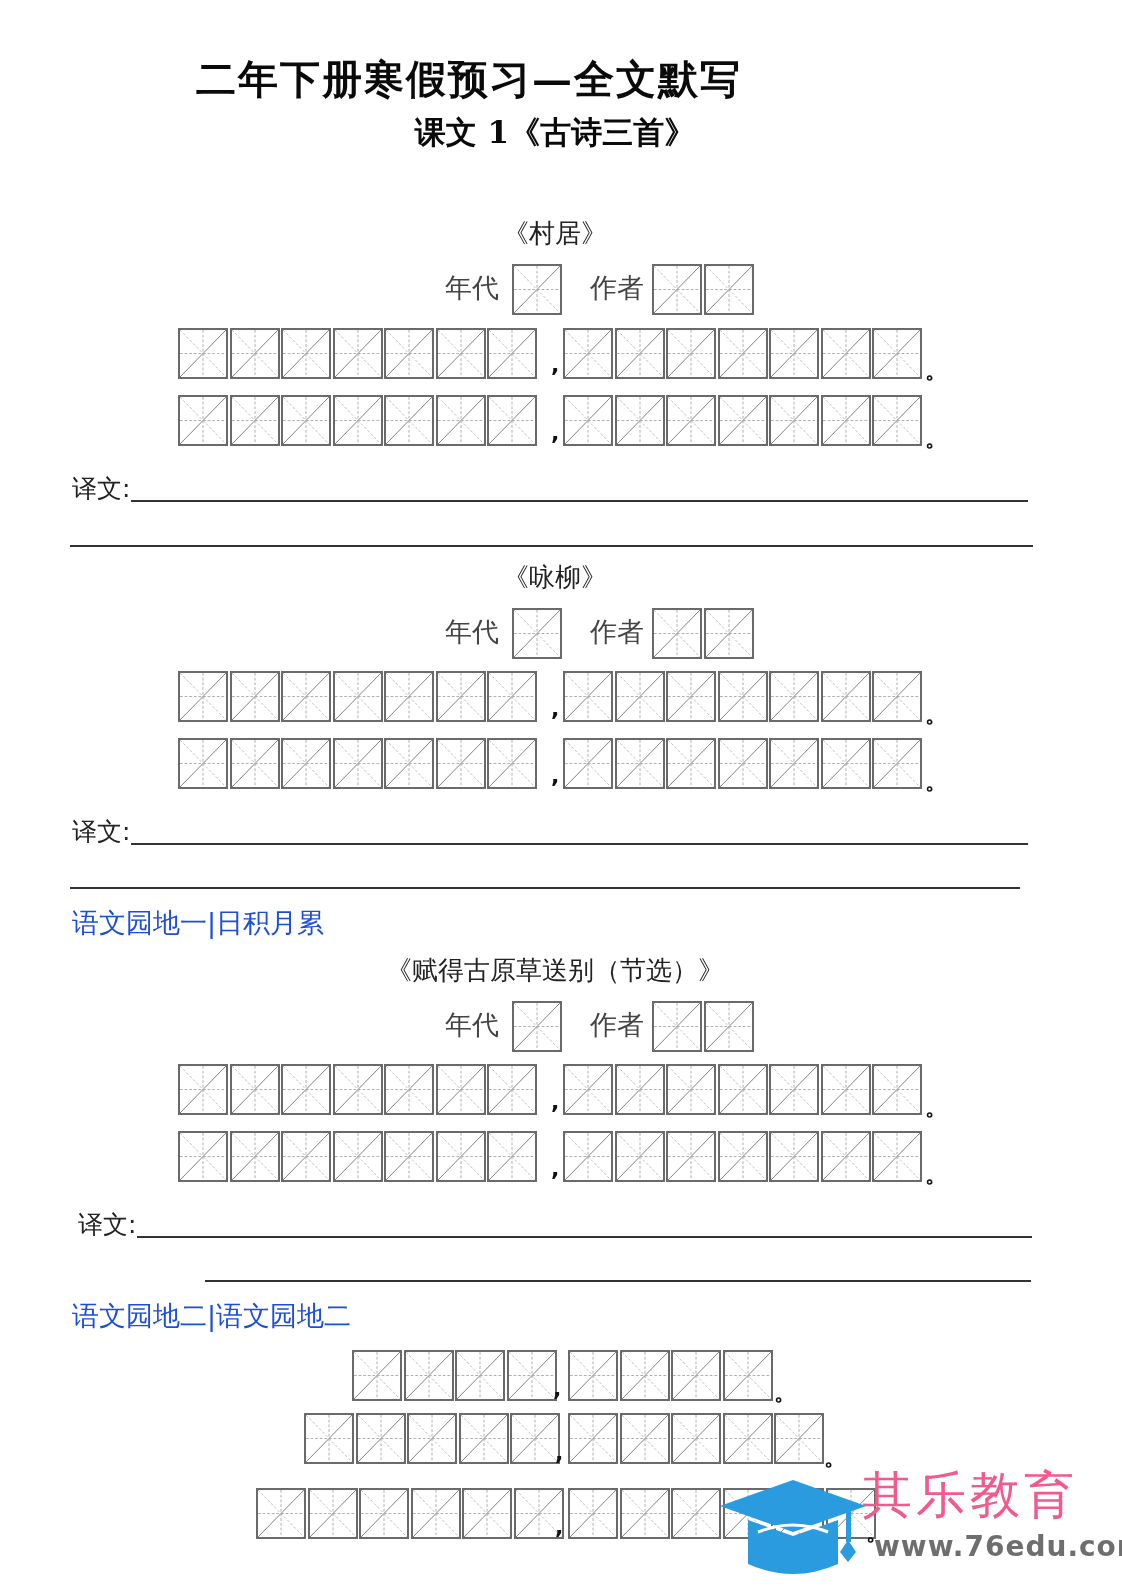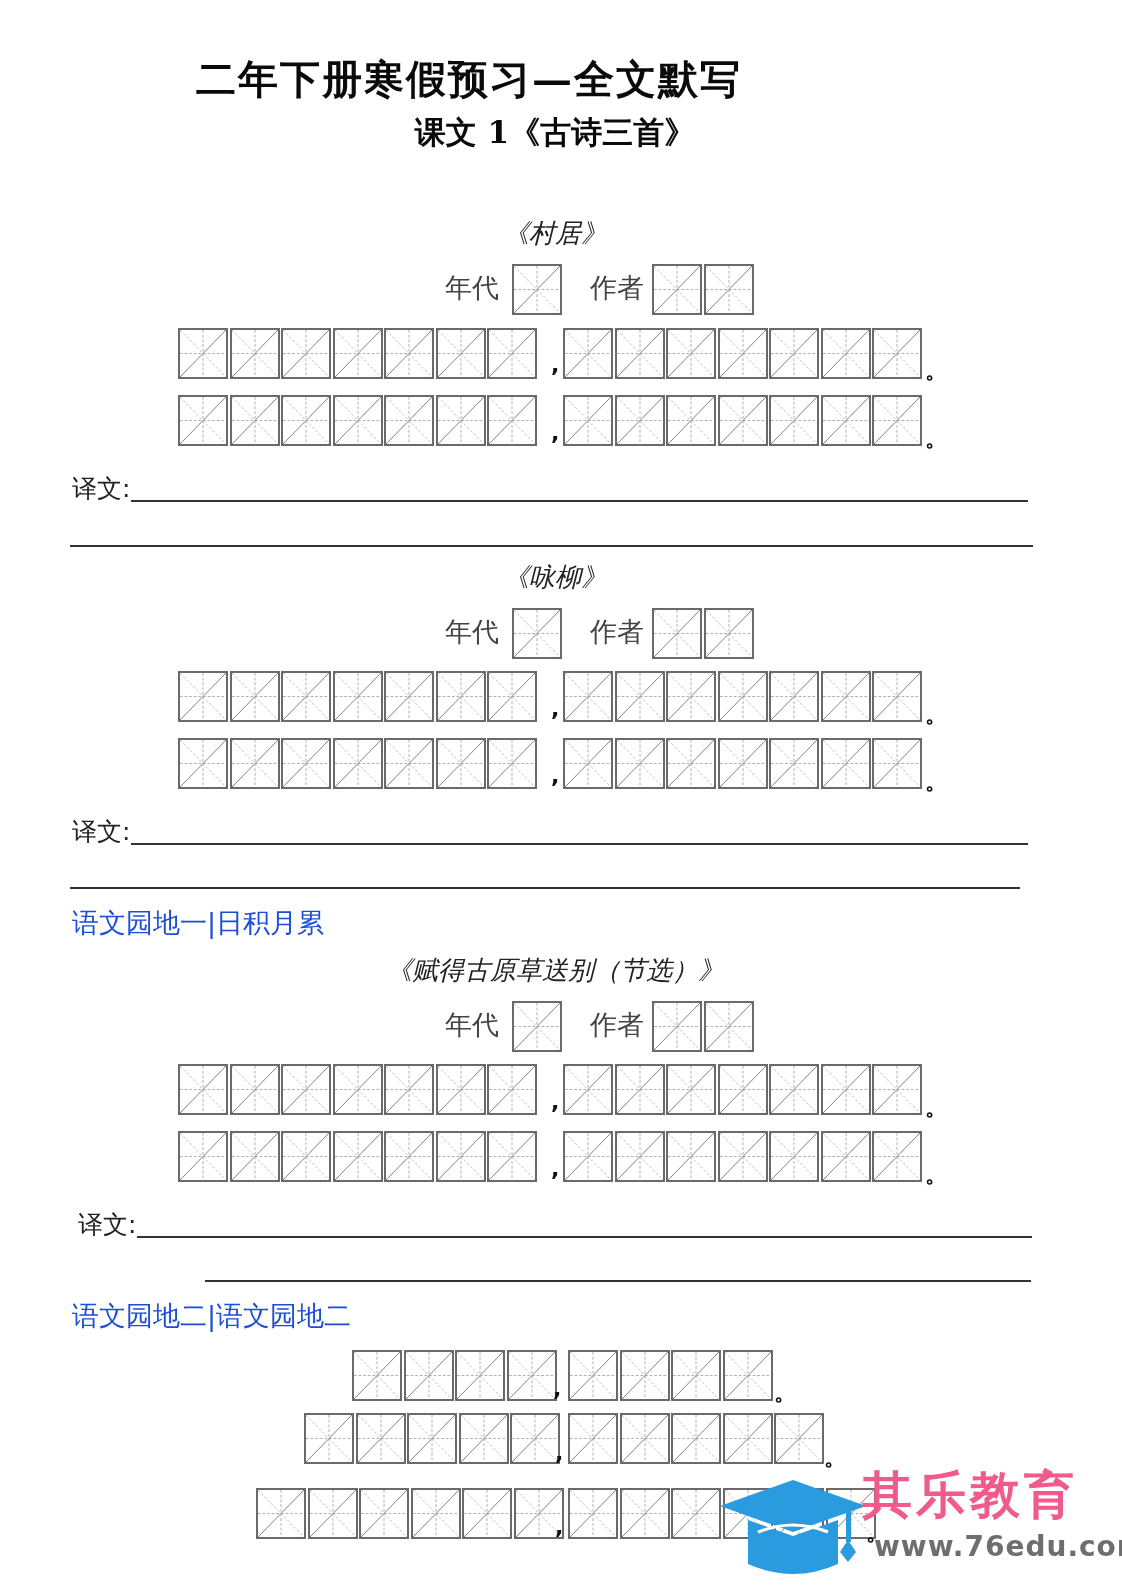--- a/index.html
+++ b/index.html
@@ -12,34 +12,34 @@
     left: 0; width: 938px; top: 52px; text-align: center;
     font-family: "DejaVu Serif", "Liberation Serif", serif;
     font-size: 40px; font-weight: bold; letter-spacing: 2px; color: #0a0a0a;
   }
   .subtitle {
     left: 0; width: 1110px; top: 112px; text-align: center;
     font-family: "DejaVu Serif", "Liberation Serif", serif;
     font-size: 31px; font-weight: bold; color: #0a0a0a;
   }
   .poem-title {
-    font-size: 26px; text-align: center; color: #222; white-space: nowrap; font-style: italic;
+    font-size: 26px; text-align: center; color: #222; white-space: nowrap;
   }
   .meta-label { font-size: 27px; color: #444; white-space: nowrap; }
   .grid-row { display: flex; }
   .cell {
     width: 50px; height: 51px; box-sizing: border-box;
     border: 2.5px solid #6a6a6a; margin-right: 1.5px; position: relative; background: #fff;
   }
   .cell svg { position: absolute; left: 0; top: 0; width: 100%; height: 100%; }
   .punct { font-size: 22px; font-weight: bold; color: #111; }
   .label-yiwen { font-size: 25px; color: #222; }
   .line { height: 0; border-top: 2px solid #333; }
   .section-head { font-size: 27px; color: #1d4ed8; white-space: nowrap; }
-  .wm-cn { font-size: 50px; font-weight: bold; color: #f05a8c; letter-spacing: 4px; white-space: nowrap; }
+  .wm-cn { font-size: 50px; font-weight: normal; color: #f05a8c; letter-spacing: 4px; white-space: nowrap; }
   .wm-url { font-size: 28px; font-weight: bold; color: #6e6e6e; white-space: nowrap; letter-spacing: 1px; }
 </style>
 </head>
 <body>
 
 <div class="abs title">二年下册寒假预习—全文默写</div>
 <div class="abs subtitle">课文 1《古诗三首》</div>
 
 <div class="abs poem-title" style="left:0;width:1110px;top:216px;">《村居》</div>
 <div class="abs meta-label" style="left:445px;top:270px;">年代</div>

